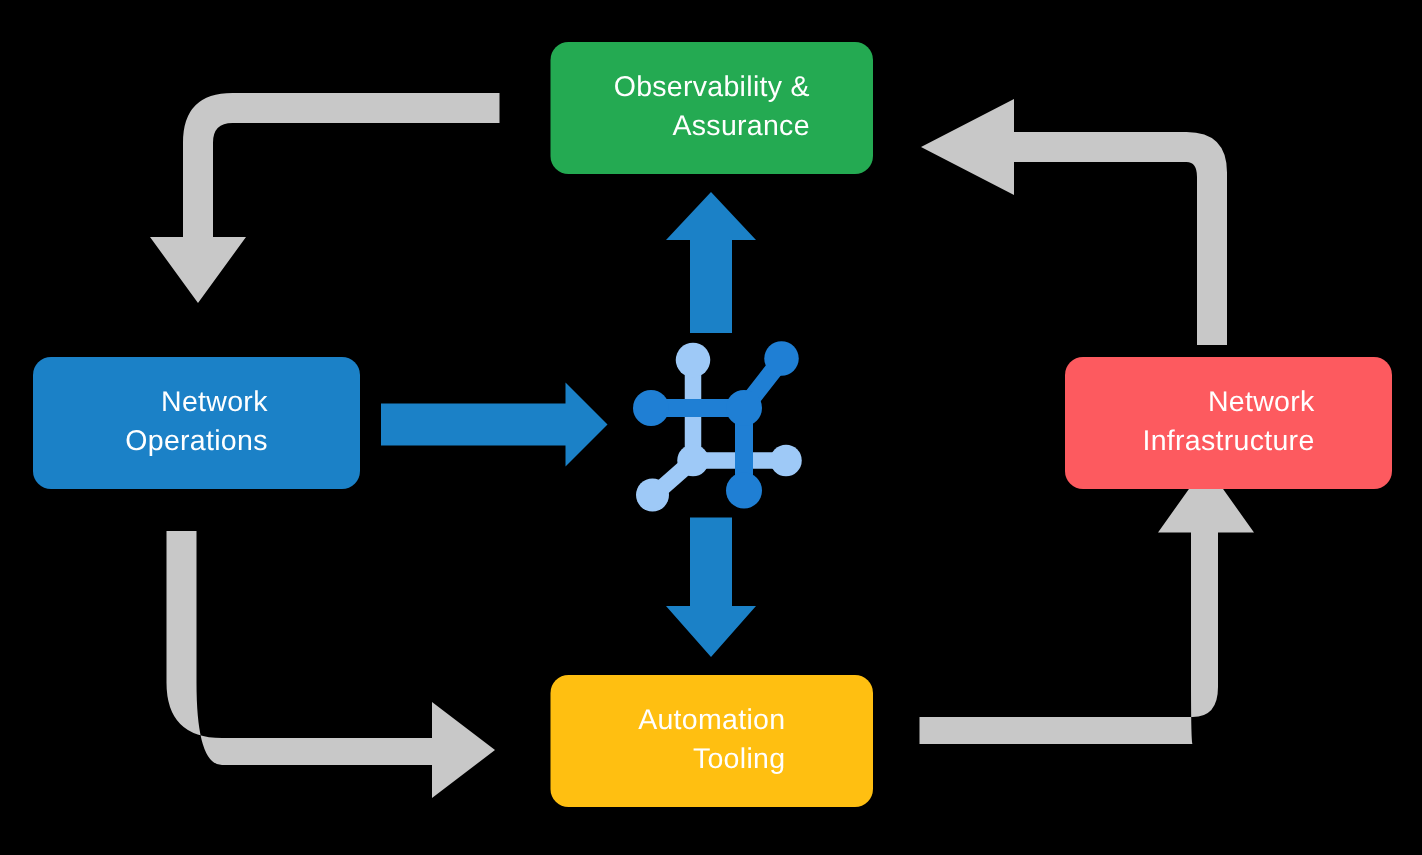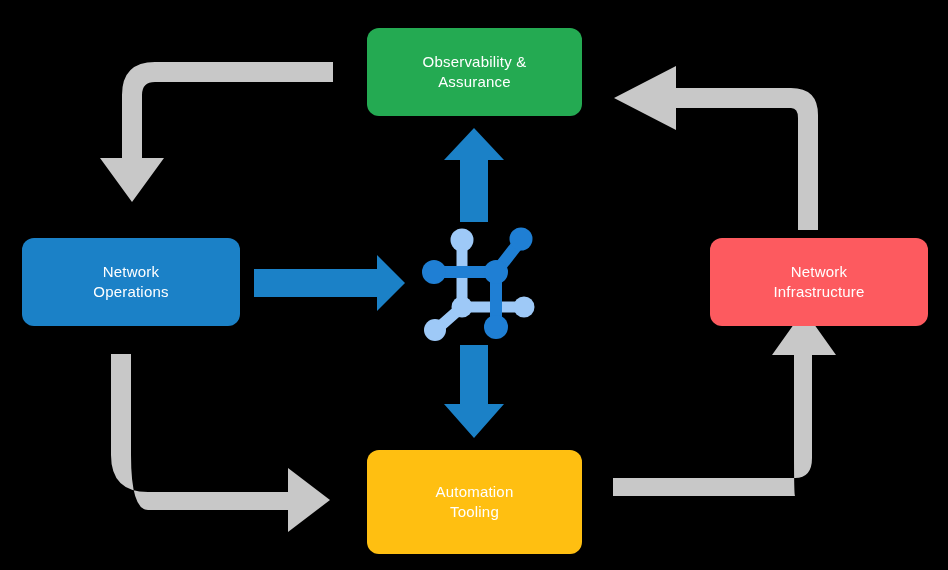--- a/index.html
+++ b/index.html
@@ -23,41 +23,41 @@
     top: 0;
     width: 948px;
     height: 570px;
   }
   .node-box {
     position: absolute;
     border-radius: 12px;
     display: flex;
     align-items: center;
     justify-content: center;
-    text-align: center;
+    text-align: right;
     color: #ffffff;
-    font-size: 15px;
+    font-size: 19px;
     line-height: 1.35;
     letter-spacing: 0.2px;
     font-weight: 400;
     box-sizing: border-box;
     padding: 4px 10px;
   }
   .node-label {
     white-space: pre-line;
     display: block;
   }
   #box-network-operations {
     left: 22px;  top: 238px;  width: 218px; height: 88px;
   }
   #box-observability {
     left: 367px; top: 28px;   width: 215px; height: 88px;
   }
   #box-automation {
-    left: 367px; top: 450px;  width: 215px; height: 104px;
+    left: 367px; top: 450px;  width: 215px; height: 88px;
   }
   #box-network-infrastructure {
     left: 710px; top: 238px;  width: 218px; height: 88px;
   }
 </style>
 </head>
 <body>
 
 <div id="canvas">
 

